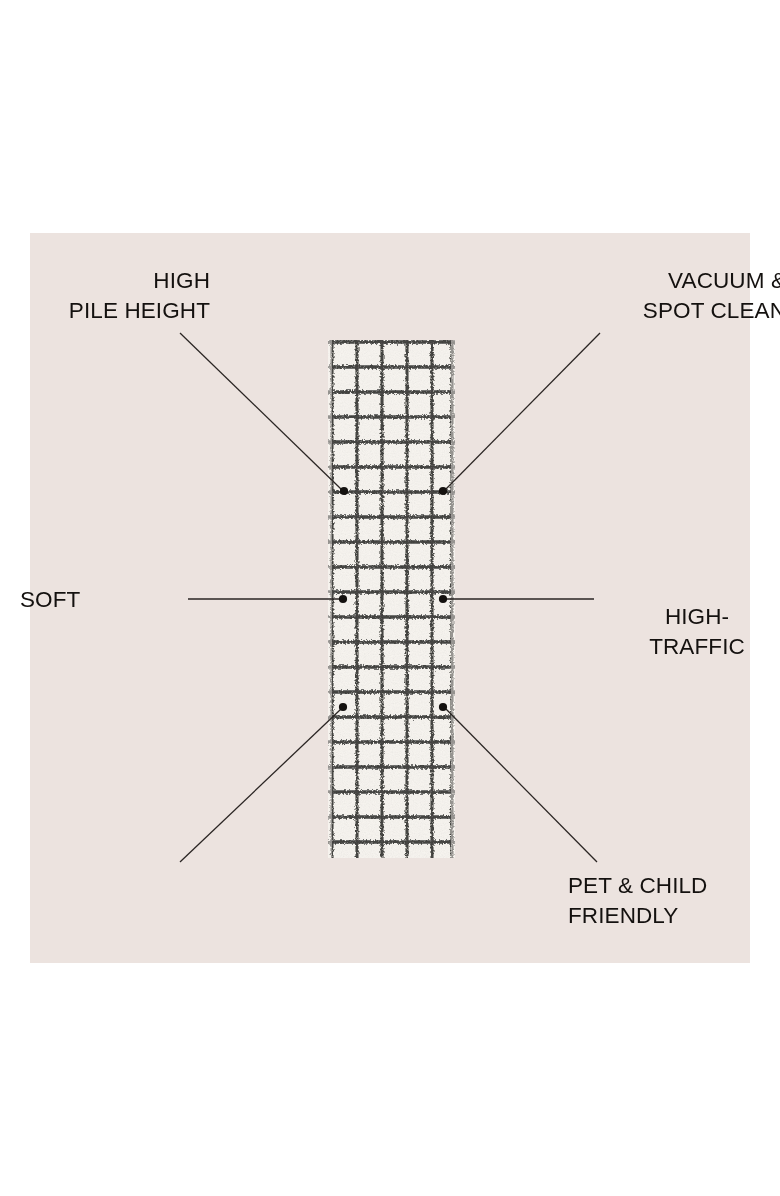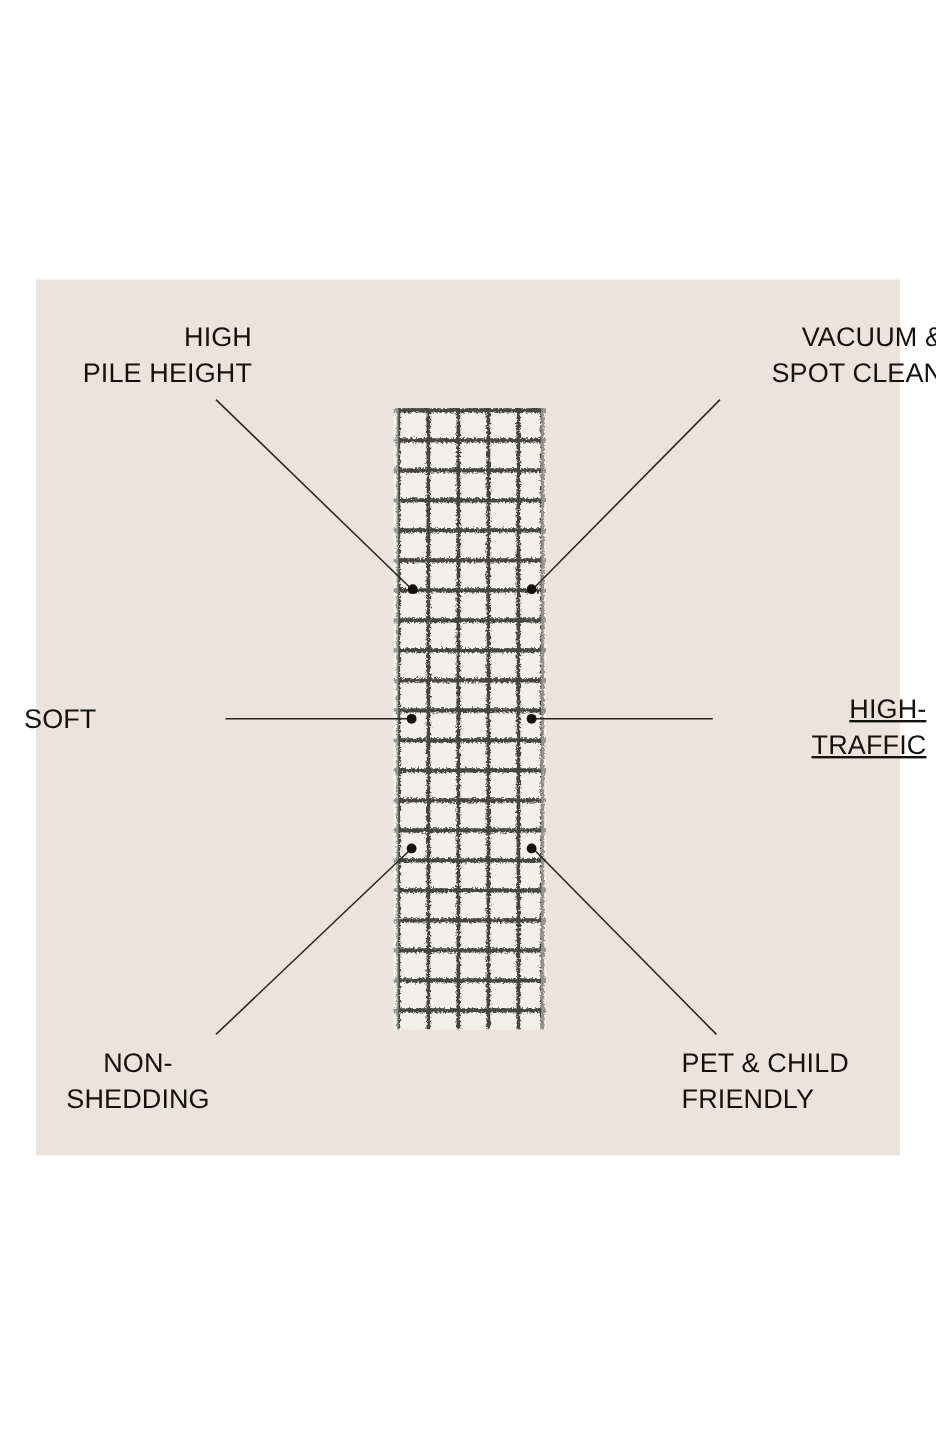--- a/index.html
+++ b/index.html
@@ -62,21 +62,21 @@
     margin: 0;
   }
   .label.lbl-left   { text-align: right; }
   .label.lbl-right  { text-align: left; }
   .label.lbl-center { text-align: center; }
 
   
   #lbl-high-pile      { left: 20px;  top: 266px; width: 190px; text-align: right; }
   #lbl-vacuum         { left: 570px; top: 266px; width: 200px; text-align: right; margin-left: 16px; }
   #lbl-soft           { left: 20px;  top: 585px; width: 115px; text-align: left; }
-  #lbl-high-traffic   { left: 622px; top: 576px; width: 150px; text-align: right; text-decoration: underline; }
+  #lbl-high-traffic   { left: 622px; top: 602px; width: 150px; text-align: center; }
   #lbl-non-shedding   { left: 20px;  top: 871px; width: 190px; text-align: center; }
   #lbl-pet-child      { left: 568px; top: 871px; width: 200px; text-align: left; }
 </style>
 </head>
 <body>
 
 <div id="stage">
 
   <div id="panel"></div>
 
@@ -160,18 +160,16 @@
     </g>
   </svg>
 
   <div class="label lbl-left" id="lbl-high-pile">HIGH
 PILE HEIGHT</div>
   <div class="label lbl-right" id="lbl-vacuum">VACUUM &amp;
 SPOT CLEAN</div>
   <div class="label lbl-left" id="lbl-soft">SOFT</div>
   <div class="label lbl-right" id="lbl-high-traffic">HIGH-
 TRAFFIC</div>
-  <div class="label lbl-center" id="lbl-non-shedding">NON-
-SHEDDING</div>
   <div class="label lbl-center" id="lbl-pet-child">PET &amp; CHILD
 FRIENDLY</div>
 
 </div>
 
 </body></html>

